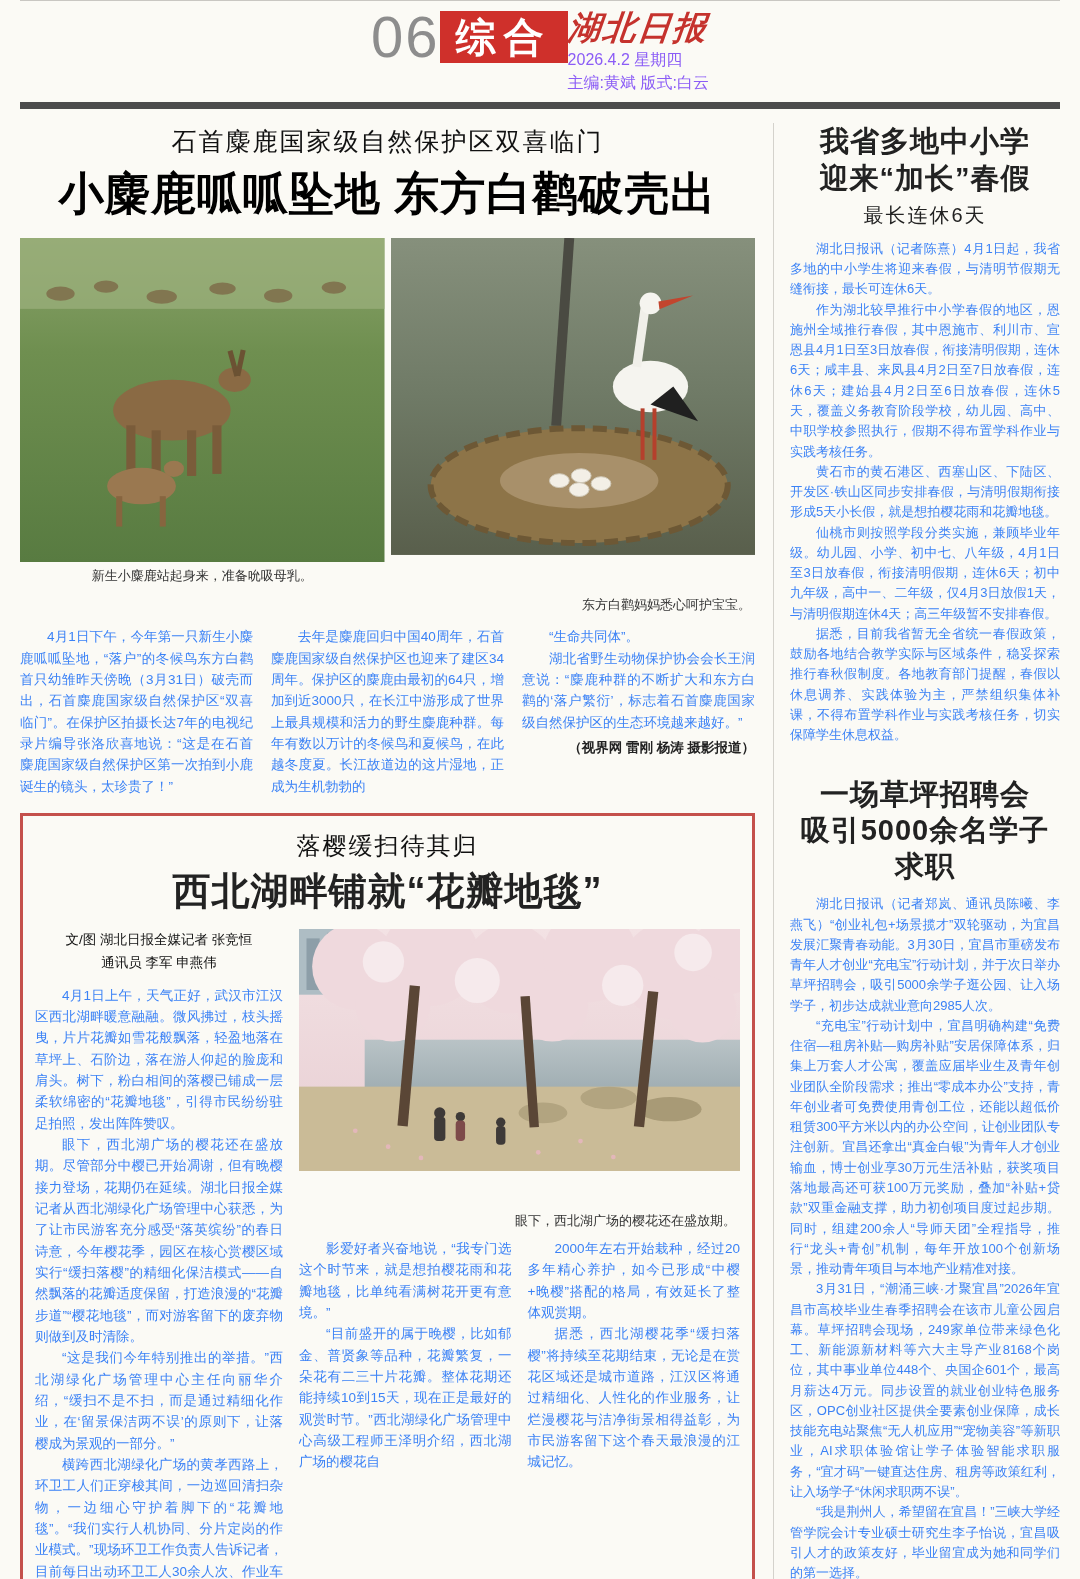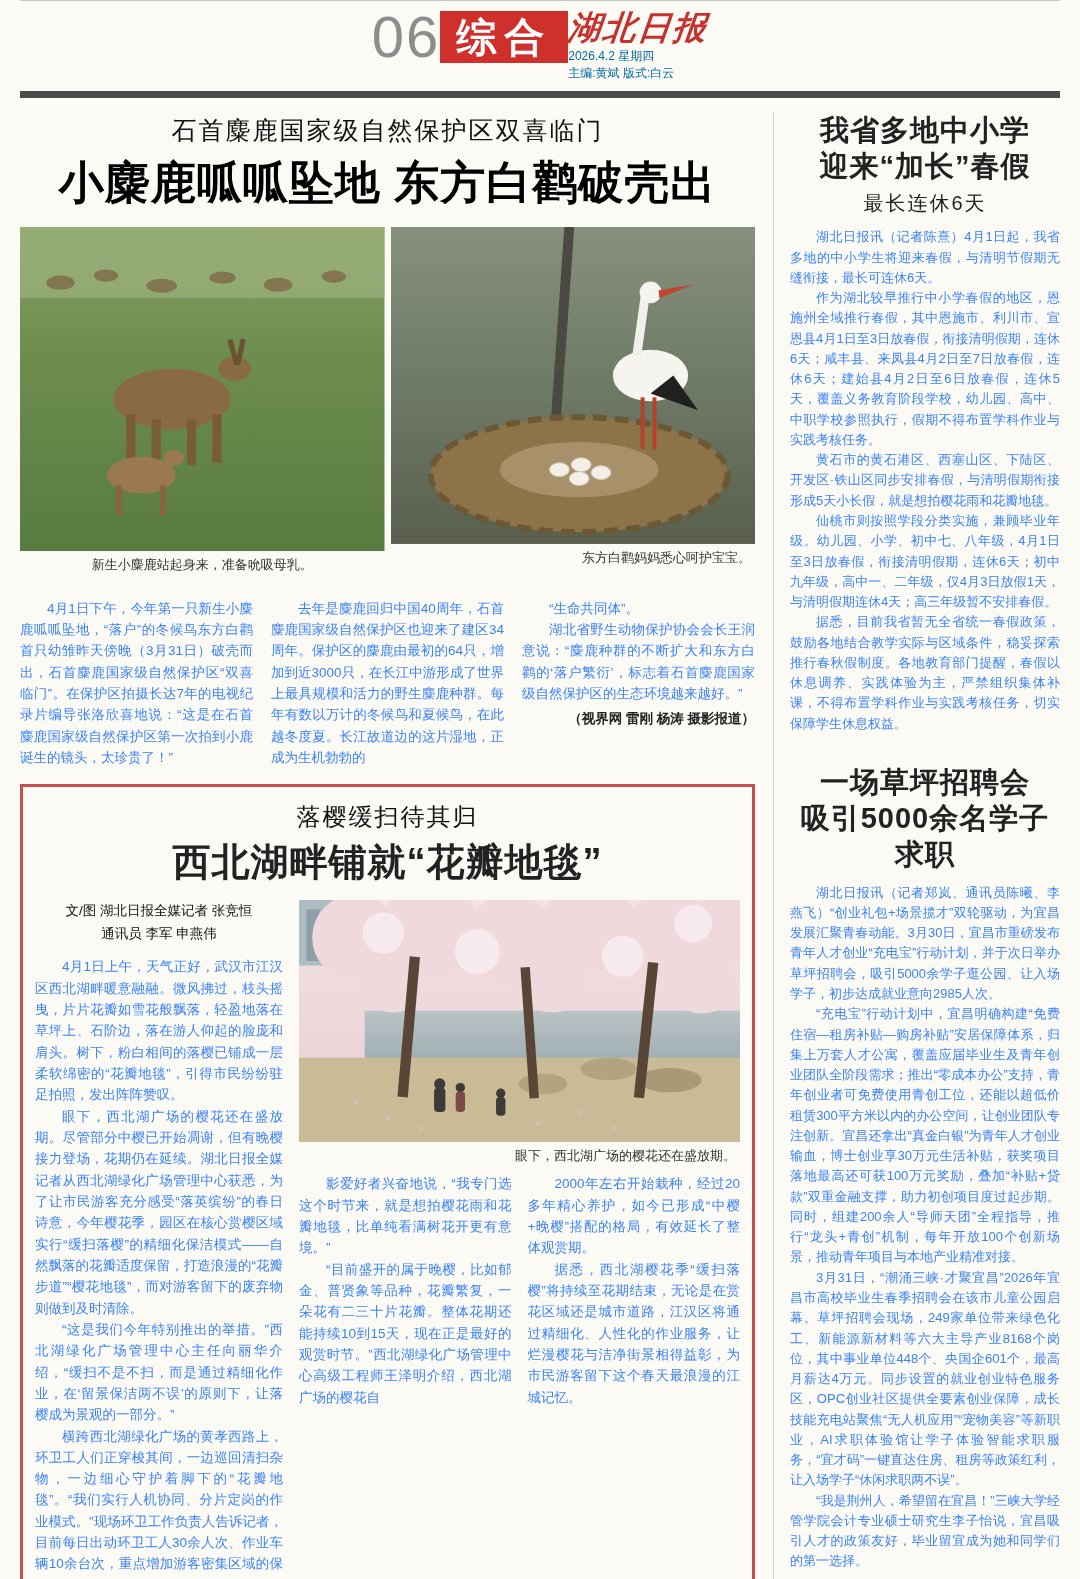--- a/index.html
+++ b/index.html
@@ -7,38 +7,38 @@
   body { font-family:"Liberation Sans", sans-serif; color:#222; }
   .page { width:1080px; min-height:1579px; margin:0 auto; background:#fbfaf5; padding:0 20px 18px; }
 
   
   .mast-topline { border-top:1px solid #c9c7c2; }
   .masthead { display:flex; justify-content:center; align-items:flex-start; padding:10px 0 8px; }
   .pageno { font-size:58px; line-height:0.9; color:#8d8d8d; font-weight:400; letter-spacing:2px; }
   .section-box { background:#cf302b; color:#fff; font-size:40px; font-weight:bold; padding:4px 16px; letter-spacing:8px; line-height:1.1; }
   .brand { display:flex; flex-direction:column; justify-content:flex-end; }
   .paper-logo { color:#c5322d; font-family:"DejaVu Serif", serif; font-style:italic; font-weight:bold; font-size:33px; line-height:1; transform:skewX(-6deg); letter-spacing:2px; }
-  .dateline, .editorline { font-size:12px; color:#0369a1; line-height:1.45; }
+  .dateline, .editorline { font-size:16px; color:#8b5cf6; line-height:1.45; }
   .dateline { margin-top:4px; }
   .mast-rule { height:7px; background:#4c4c4c; margin-bottom:14px; }
 
   
   .content { display:grid; grid-template-columns:735px 1fr; gap:0 18px; }
   .right-rail { border-left:1px solid #d4d2cc; padding-left:16px; }
 
   
   .kicker { text-align:center; font-size:25px; color:#111; letter-spacing:2px; margin:2px 0 6px; }
   .main-headline { text-align:center; font-size:45px; font-weight:900; letter-spacing:1px; color:#000; margin-bottom:14px; }
   .photo-row { display:flex; gap:6px; }
   .photo-row figure { flex:1; }
   .photo-frame svg { display:block; width:100%; height:auto; }
   figcaption { font-family:"DejaVu Serif", serif; font-size:13px; color:#333; padding:5px 4px 0; }
   .cap-center { text-align:center; }
-  .cap-right { text-align:right; }
-  .body-cols { display:flex; gap:18px; margin-top:24px; }
+  .cap-right { text-align:right;margin-top:36px; }
+  .body-cols { display:flex; gap:18px; margin-top:12px; }
   .body-cols > div { flex:1; }
   .para { font-size:13.5px; line-height:1.58; text-align:justify; text-indent:2em; color:#3b82f6; }
   .para + .para { margin-top:0; }
   .credit-line { font-size:13.5px; font-weight:bold; text-align:right; margin-top:6px; }
 
   
   .featured { border:3px solid #c4504b; margin-top:16px; padding:14px 12px 12px; }
   .feat-kicker { text-align:center; font-size:24px; letter-spacing:2px; color:#111; }
   .feat-headline { text-align:center; font-size:38px; font-weight:900; letter-spacing:1px; margin:4px 0 12px; }
   .feat-grid { display:grid; grid-template-columns:248px 1fr; gap:0 16px; }

